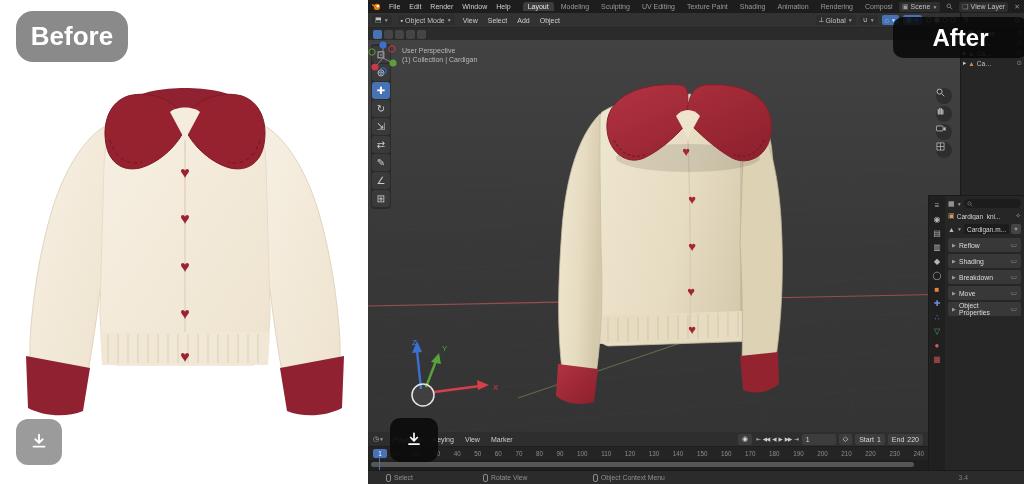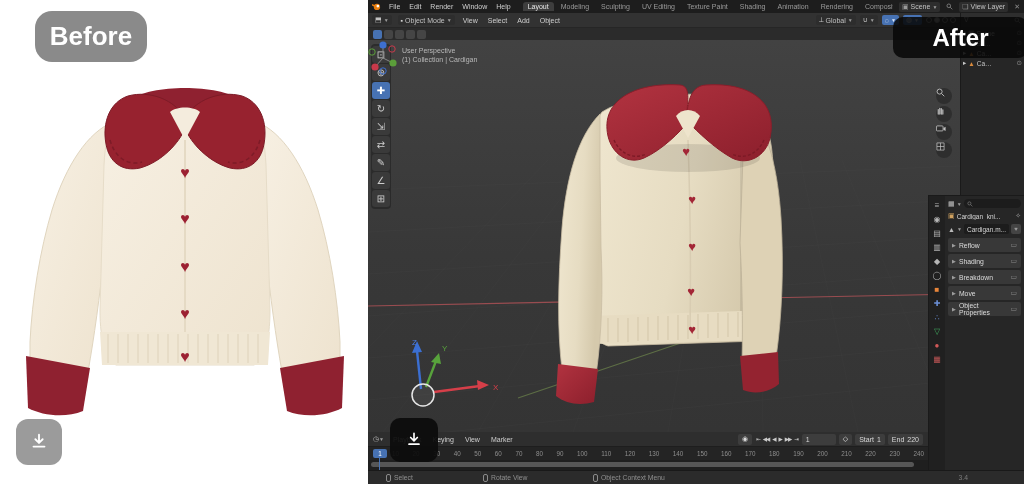--- a/index.html
+++ b/index.html
@@ -3,21 +3,21 @@
 <meta charset="utf-8">
 <style>
   * { margin:0; padding:0; box-sizing:border-box; }
   body { font-family:"Liberation Sans", sans-serif; background:#ddd; }
   .stage { position:relative; width:1024px; height:484px; overflow:hidden; background:#fff; }
 
   
   .before-panel { position:absolute; left:0; top:0; width:368px; height:484px; background:#ffffff; }
   .pill { position:absolute; display:flex; align-items:center; justify-content:center;
           color:#fff; font-weight:bold; }
-  .before-pill { left:16px; top:11px; width:112px; height:51px; background:#8a8a8a; border-radius:17px; font-size:26px;margin-left:19px; }
+  .before-pill { left:16px; top:11px; width:112px; height:51px; background:#8a8a8a; border-radius:17px; font-size:26px; }
   .after-pill  { left:525px; top:17px; width:135px; height:41px; background:rgba(8,8,8,.88); border-radius:10px; font-size:24px; z-index:40; }
   .dl-btn { position:absolute; display:flex; align-items:center; justify-content:center; border-radius:12px; cursor:pointer; }
   .dl-gray { left:16px; top:419px; width:46px; height:46px; background:#9b9b9b; }
   .dl-dark { left:22px; top:418px; width:48px; height:44px; background:rgba(12,12,12,.93); border-radius:10px; z-index:30; }
 
   
   .blender { position:absolute; left:368px; top:0; width:656px; height:484px; background:#2a2a2a; color:#c8c8c8; font-size:7px; }
   .topbar { position:absolute; left:0; top:0; width:656px; height:13px; background:#1d1d1d; display:flex; align-items:center; gap:6px; padding:0 4px; z-index:20; }
   .menu-item { color:#cfcfcf; padding:0 2px; }
   .tabs { display:flex; gap:2px; margin-left:4px; overflow:hidden; flex:1; white-space:nowrap; }

